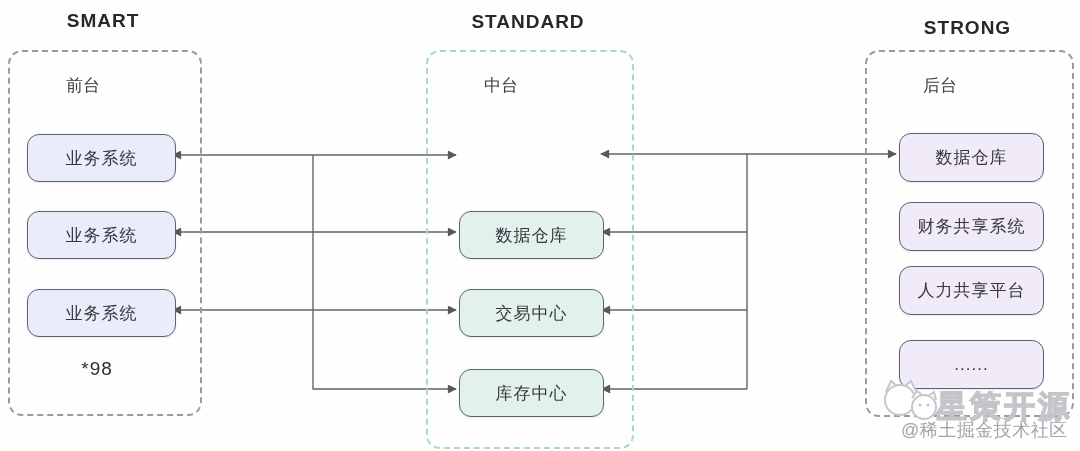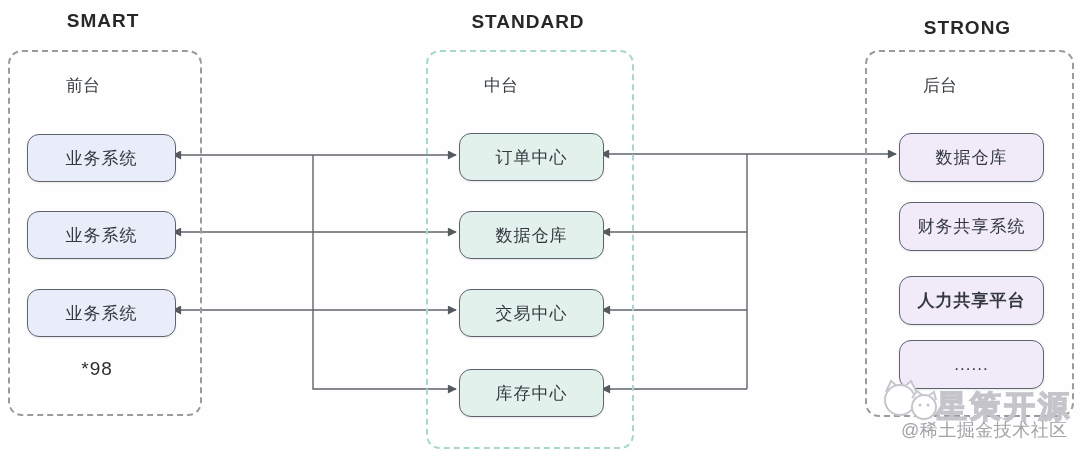--- a/index.html
+++ b/index.html
@@ -76,31 +76,30 @@
   <div class="container" style="left:8px;top:50px;width:190px;height:362px;">
     <div class="container-label">前台</div>
     <div class="node front" style="top:82px;">业务系统</div>
     <div class="node front" style="top:159px;">业务系统</div>
     <div class="node front" style="top:237px;">业务系统</div>
     <div class="note">*98</div>
   </div>
 
   <div class="container mid" style="left:426px;top:50px;width:204px;height:395px;">
     <div class="container-label">中台</div>
-    <div class="node mid" style="top:81px;">订单中心</div>
     <div class="node mid" style="top:159px;">数据仓库</div>
     <div class="node mid" style="top:237px;">交易中心</div>
     <div class="node mid" style="top:317px;">库存中心</div>
   </div>
 
   <div class="container" style="left:865px;top:50px;width:205px;height:363px;">
     <div class="container-label">后台</div>
     <div class="node back" style="top:81px;">数据仓库</div>
     <div class="node back" style="top:150px;">财务共享系统</div>
-    <div class="node back" style="top:224px;font-weight:bold;">人力共享平台</div>
+    <div class="node back" style="top:214px;">人力共享平台</div>
     <div class="node back" style="top:288px;">......</div>
   </div>
 
   <svg class="wm-logo" width="62" height="48" viewBox="0 0 62 48">
     <g stroke="#c6c6cc" stroke-width="2" fill="#ffffff">
       <path d="M8,14 L13,3 L20,9"></path>
       <path d="M26,9 L33,3 L38,13"></path>
       <circle cx="22" cy="22" r="15"></circle>
       <path d="M34,20 L39,13 L45,18"></path>
       <path d="M50,18 L56,14 L58,22"></path>

